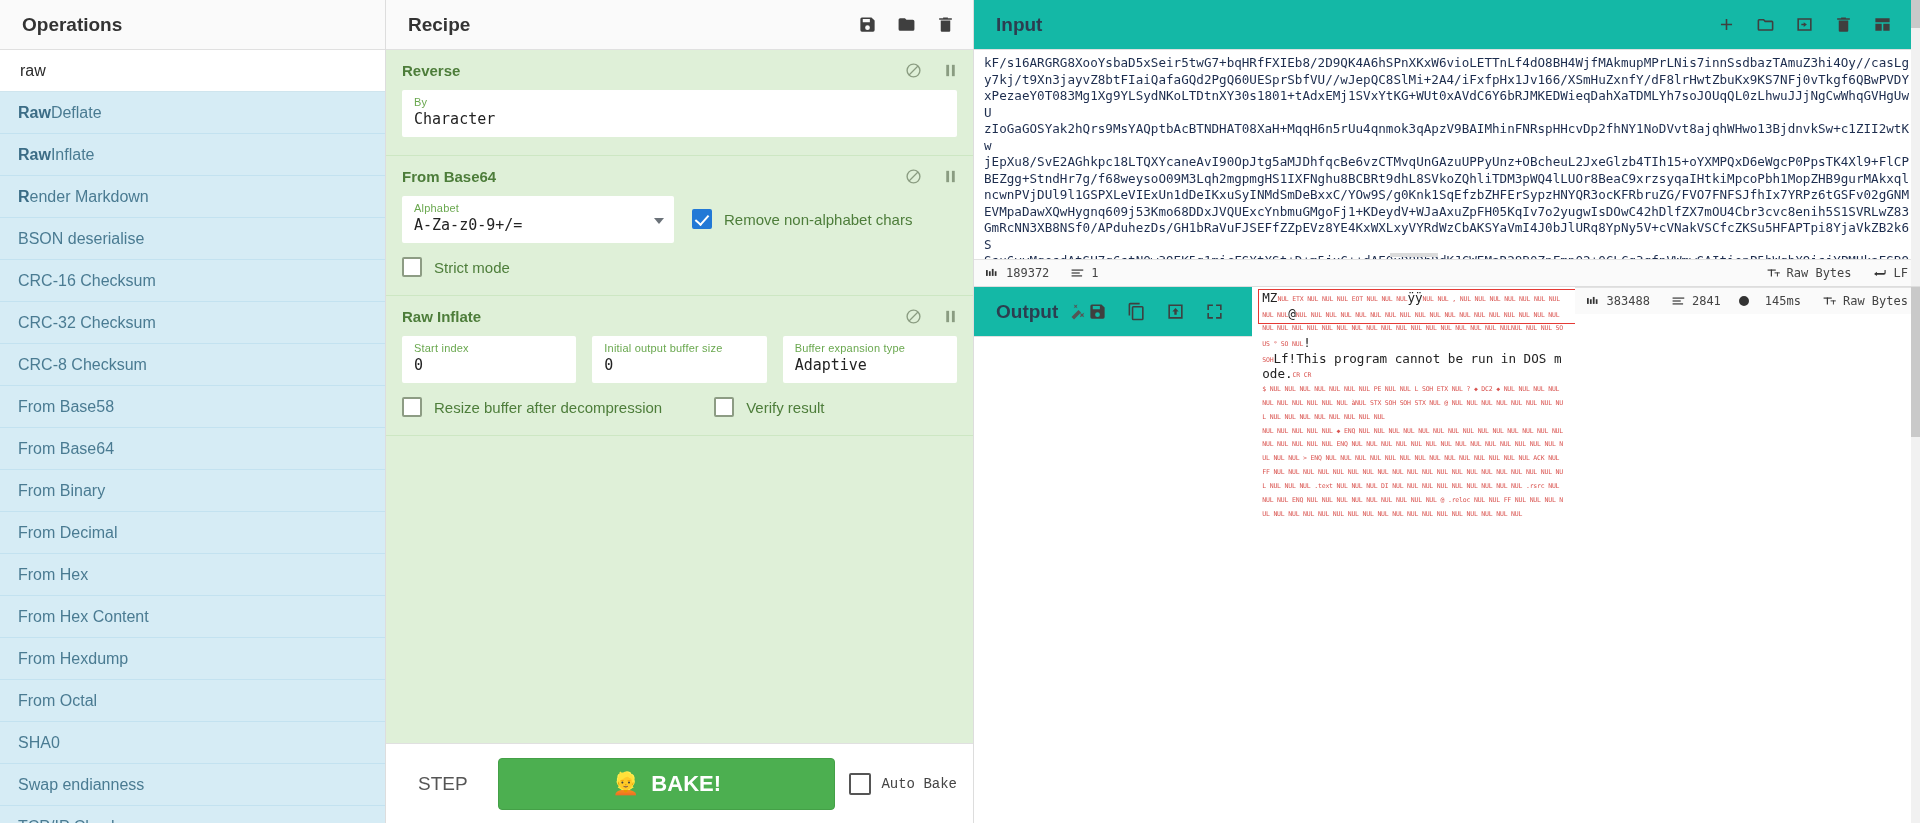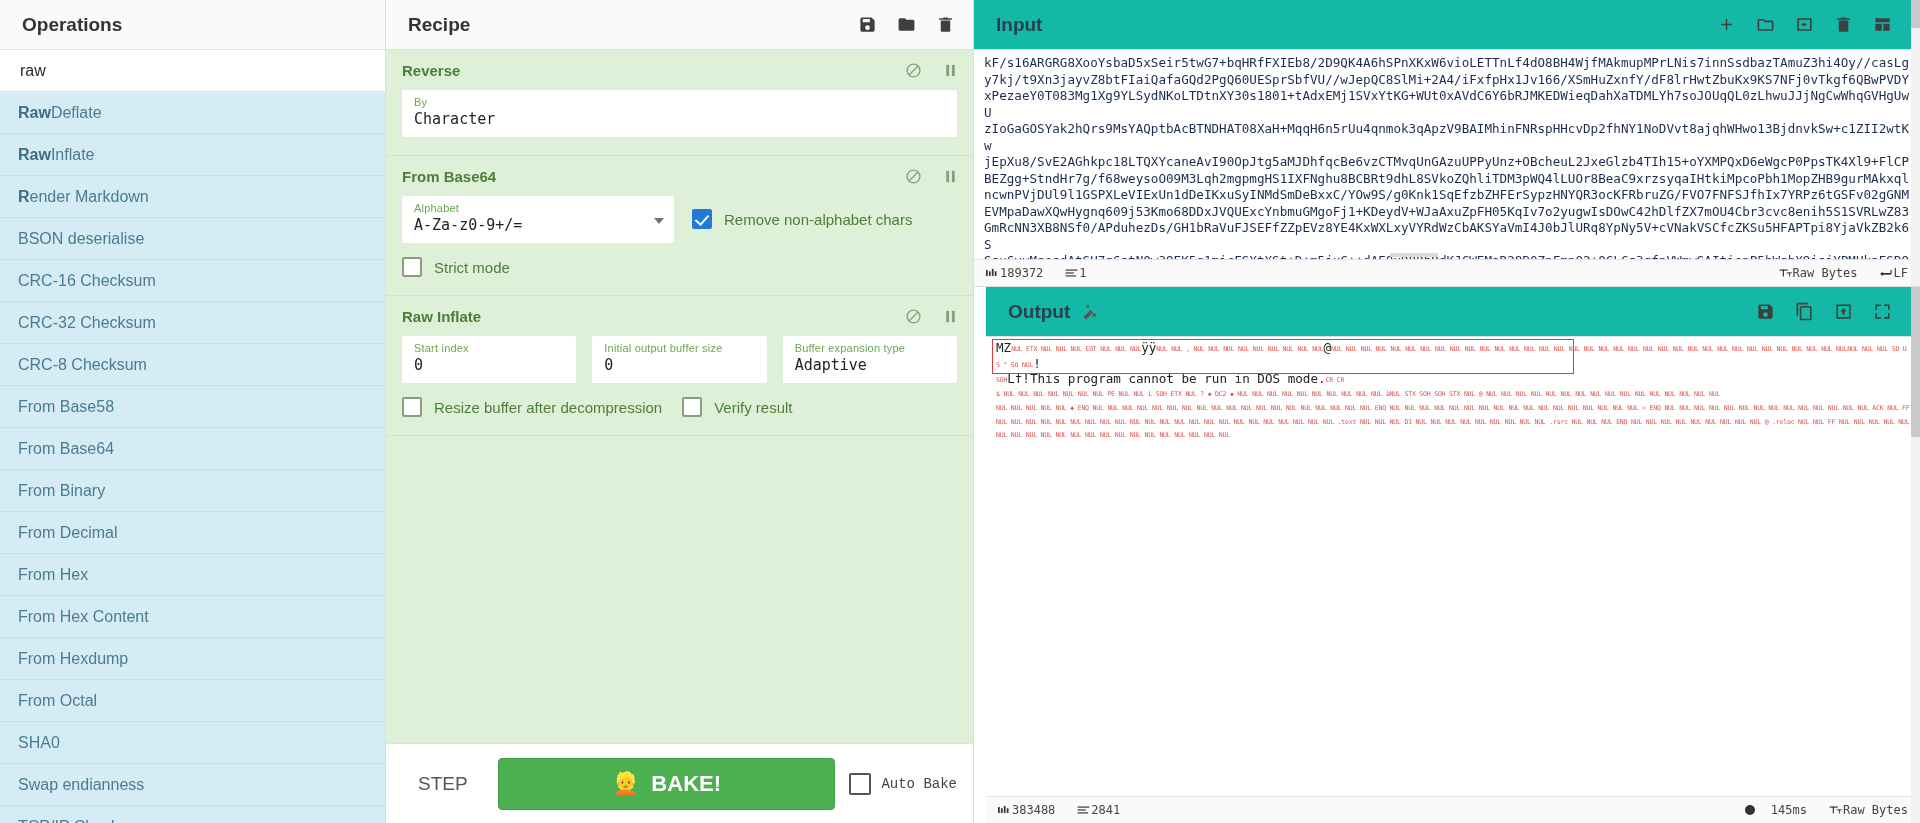--- a/index.html
+++ b/index.html
@@ -194,26 +194,26 @@
   .status-bar {
     height: 27px; min-height: 27px;
     display: flex; align-items: center;
     padding: 0 12px;
     font-size: 12px; color: #444;
     background: #fafafa;
     border-top: 1px solid #e2e2e2;
     font-family: "DejaVu Sans Mono", monospace;
     gap: 8px;
   }
-  .sb-item { display: flex; align-items: center; }
+  .sb-item { display: flex; align-items: center; gap: 6px; }
   .sb-ico { width: 14px; height: 12px; color: #333; }
   .sb-ico svg { width: 100%; height: 100%; fill: currentColor; display: block; }
   .sb-spacer { flex: 1; }
 
-  .output-area { flex: 1; display: flex; flex-direction: column; min-height: 0; background: #fff; position: relative; margin-left: 12px; }
+  .output-area { flex: 1; display: flex; flex-direction: row; min-height: 0; background: #fff; position: relative; }
   .output-text {
     flex: 1; overflow: hidden;
     padding: 4px 10px 0 10px;
     font-family: "DejaVu Sans Mono", monospace;
     font-size: 9px; line-height: 13.6px;
     color: #c0392b;
     word-break: break-all;
     white-space: pre-wrap;
     position: relative;
   }
@@ -424,21 +424,21 @@
             <div class="arg-field">
               <div class="arg-label">Initial output buffer size</div>
               <div class="arg-value">0</div>
             </div>
             <div class="arg-field">
               <div class="arg-label">Buffer expansion type</div>
               <div class="arg-value">Adaptive</div>
             </div>
           </div>
           <div class="chk-row" style="gap: 0px;">
-            <div class="chk-row" style="margin-top: 0px; margin-right: 20px;">
+            <div class="chk-row" style="margin-top: 0px; margin-right: 52px;">
               <span class="cbx"></span>
               <span class="chk-lbl">Resize buffer after decompression</span>
             </div>
             <div class="chk-row" style="margin-top: 0px; margin-right: 48px;">
               <span class="cbx"></span>
               <span class="chk-lbl">Verify result</span>
             </div>
           </div>
         </div>
       </div>

